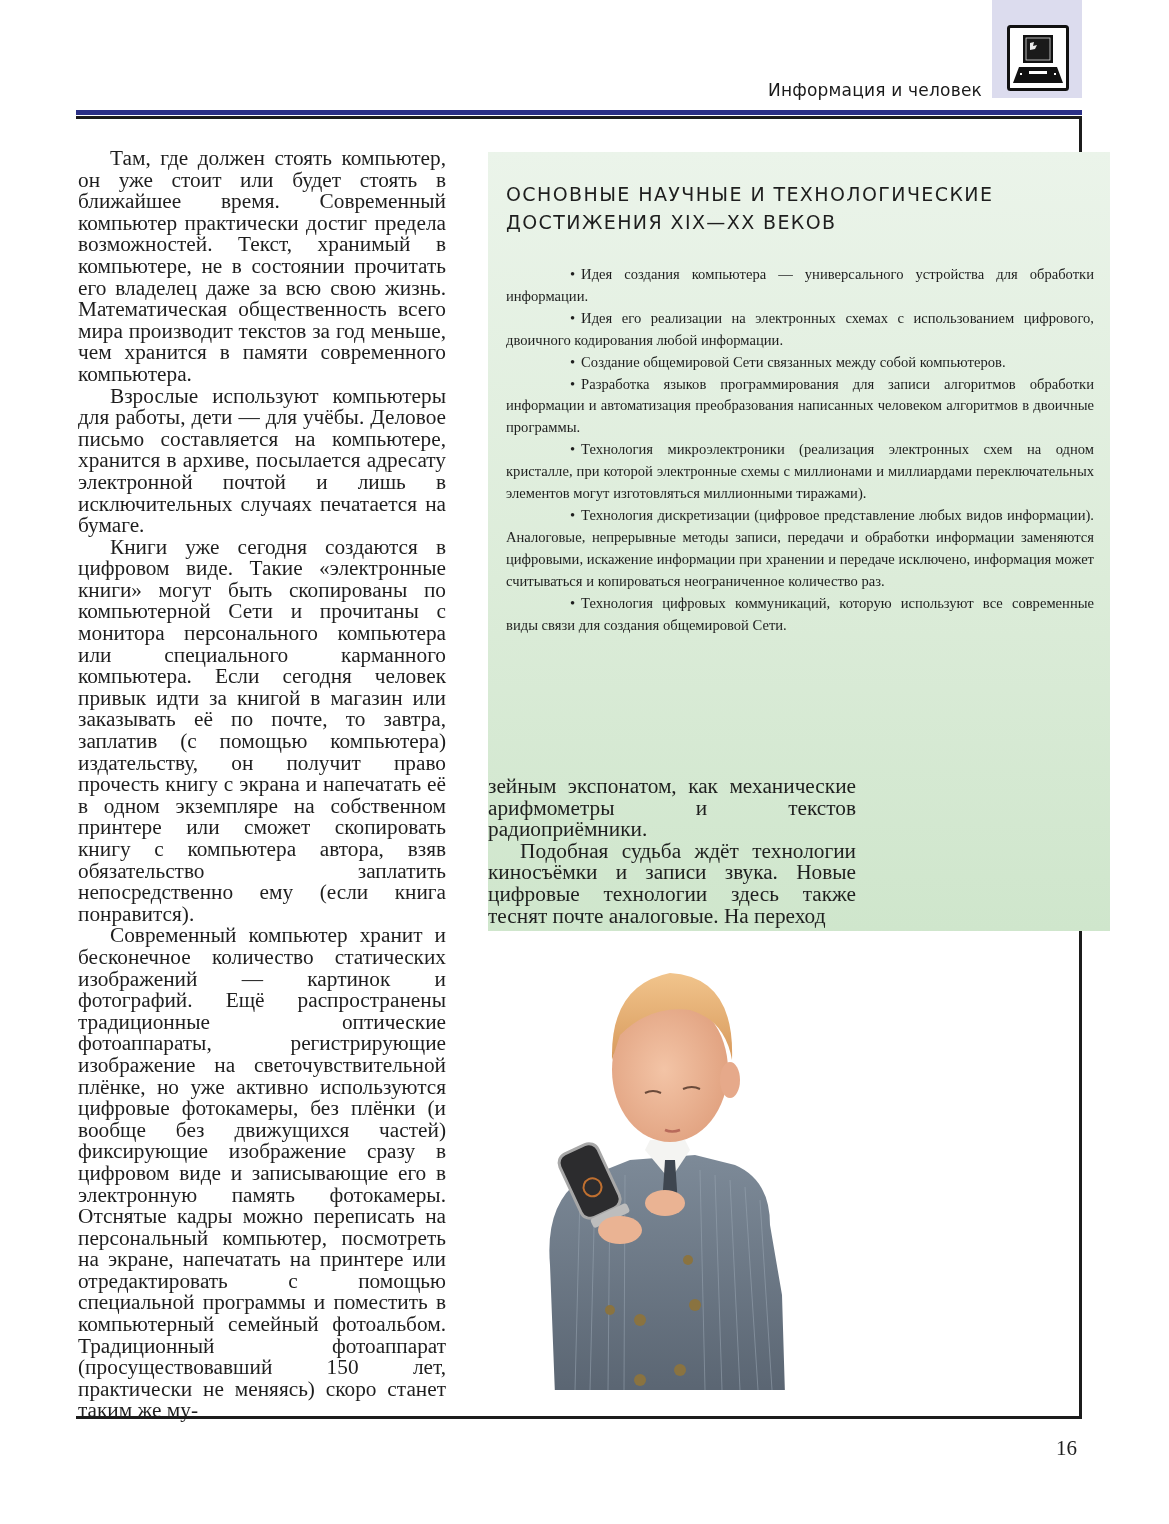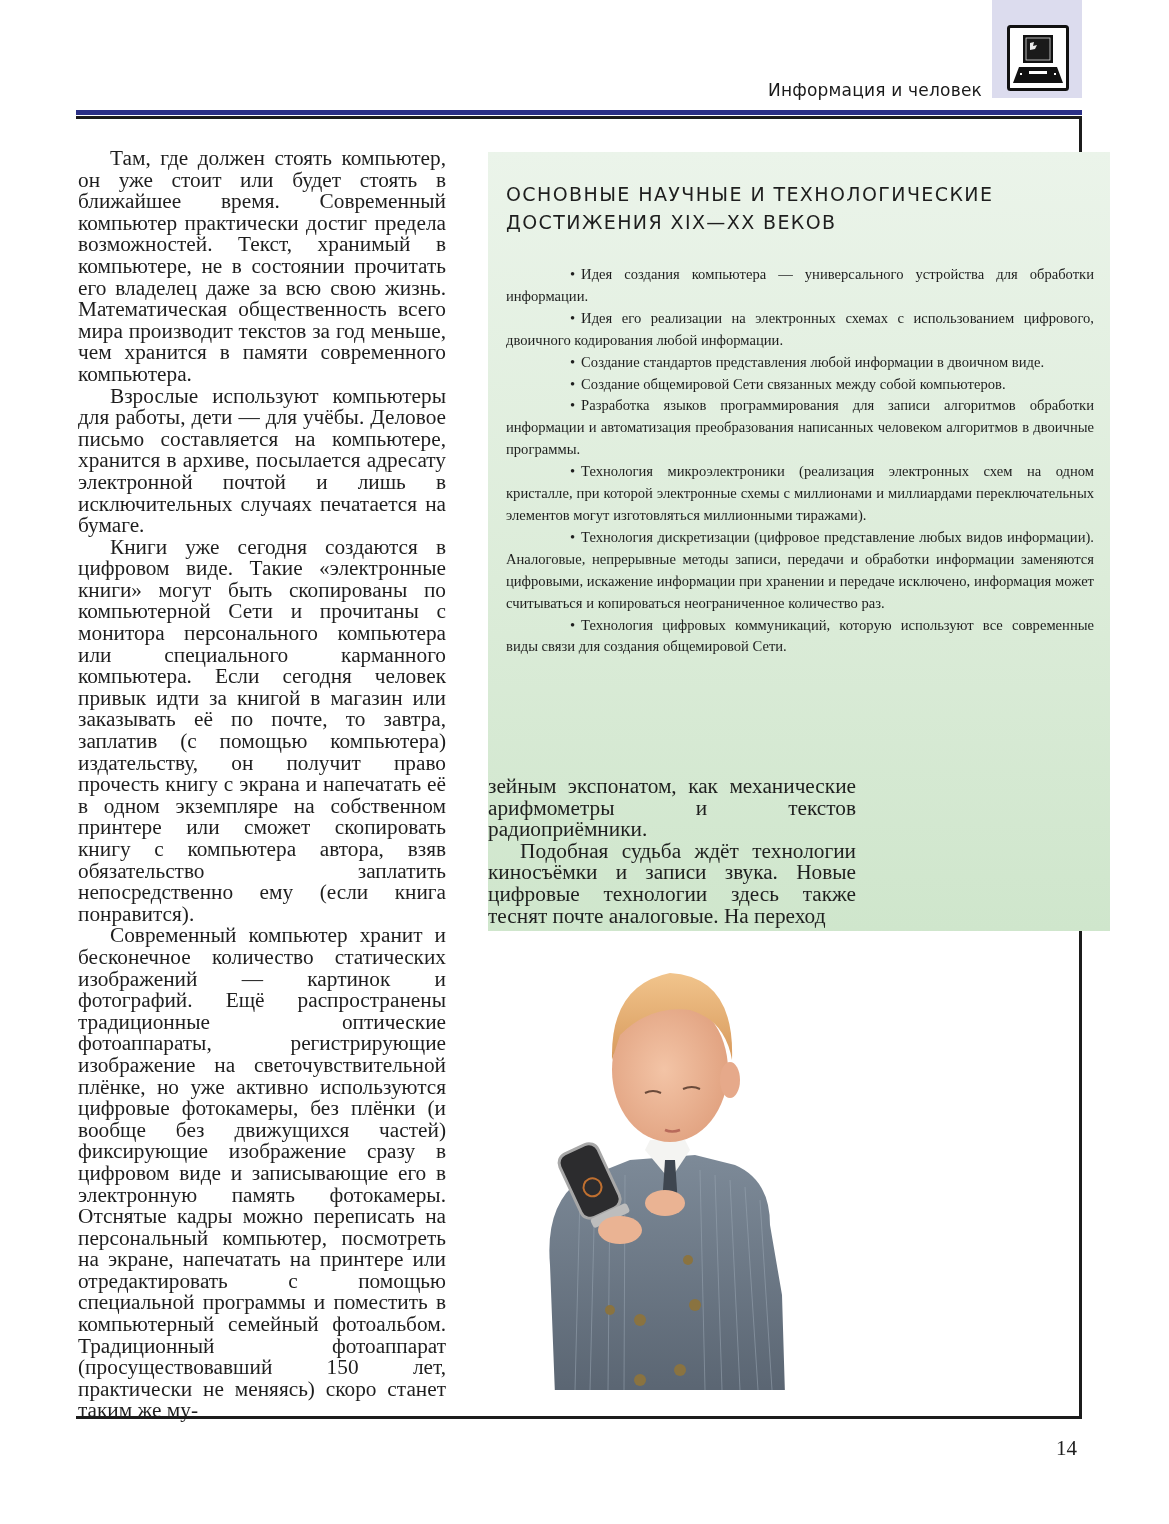--- a/index.html
+++ b/index.html
@@ -56,21 +56,20 @@
   <p>Взрослые используют компьютеры для работы, дети — для учёбы. Деловое письмо составляется на компьютере, хранится в архиве, посылается адресату электронной почтой и лишь в исключительных случаях печатается на бумаге.</p>
   <p>Книги уже сегодня создаются в цифровом виде. Такие «электронные книги» могут быть скопированы по компьютерной Сети и прочитаны с монитора персонального компьютера или специального карманного компьютера. Если сегодня человек привык идти за книгой в магазин или заказывать её по почте, то завтра, заплатив (с помощью компьютера) издательству, он получит право прочесть книгу с экрана и напечатать её в одном экземпляре на собственном принтере или сможет скопировать книгу с компьютера автора, взяв обязательство заплатить непосредственно ему (если книга понравится).</p>
   <p>Современный компьютер хранит и бесконечное количество статических изображений — картинок и фотографий. Ещё распространены традиционные оптические фотоаппараты, регистрирующие изображение на светочувствительной плёнке, но уже активно используются цифровые фотокамеры, без плёнки (и вообще без движущихся частей) фиксирующие изображение сразу в цифровом виде и записывающие его в электронную память фотокамеры. Отснятые кадры можно переписать на персональный компьютер, посмотреть на экране, напечатать на принтере или отредактировать с помощью специальной программы и поместить в компьютерный семейный фотоальбом. Традиционный фотоаппарат (просуществовавший 150 лет, практически не меняясь) скоро станет таким же му-</p>
 </div>
 
 <div class="box">
   <div class="box-title">ОСНОВНЫЕ НАУЧНЫЕ И ТЕХНОЛОГИЧЕСКИЕ ДОСТИЖЕНИЯ XIX—XX ВЕКОВ</div>
   <div class="box-list">
     <p class="item"><span class="bullet">•</span><span>Идея создания компьютера — универсального устройства для обработки информации.</span></p>
     <p class="item"><span class="bullet">•</span><span>Идея его реализации на электронных схемах с использованием цифрового, двоичного кодирования любой информации.</span></p>
-    <p class="item"><span class="bullet">•</span><span>Создание стандартов представления любой информации в двоичном виде.</span></p>
     <p class="item"><span class="bullet">•</span><span>Создание общемировой Сети связанных между собой компьютеров.</span></p>
     <p class="item"><span class="bullet">•</span><span>Разработка языков программирования для записи алгоритмов обработки информации и автоматизация преобразования написанных человеком алгоритмов в двоичные программы.</span></p>
     <p class="item"><span class="bullet">•</span><span>Технология микроэлектроники (реализация электронных схем на одном кристалле, при которой электронные схемы с миллионами и миллиардами переключательных элементов могут изготовляться миллионными тиражами).</span></p>
     <p class="item"><span class="bullet">•</span><span>Технология дискретизации (цифровое представление любых видов информации). Аналоговые, непрерывные методы записи, передачи и обработки информации заменяются цифровыми, искажение информации при хранении и передаче исключено, информация может считываться и копироваться неограниченное количество раз.</span></p>
     <p class="item"><span class="bullet">•</span><span>Технология цифровых коммуникаций, которую используют все современные виды связи для создания общемировой Сети.</span></p>
   </div>
 </div>
 
 <div class="col col-right">
   <p class="cont">зейным экспонатом, как механические арифмометры и текстов радиоприёмники.</p>
@@ -129,13 +128,13 @@
   <g transform="rotate(-25 75 230)">
     <rect x="55" y="180" width="42" height="70" rx="10" fill="#2c2c2e" stroke="#a8a8a8" stroke-width="3"></rect>
     <circle cx="76" cy="222" r="9" fill="none" stroke="#c07030" stroke-width="2"></circle>
     <rect x="60" y="250" width="40" height="10" rx="3" fill="#bdbdbd"></rect>
   </g>
 
   <ellipse cx="100" cy="265" rx="22" ry="14" fill="#eab393"></ellipse>
   <ellipse cx="145" cy="238" rx="20" ry="13" fill="#eab393"></ellipse>
 </svg>
 
-<div class="page-number">14</div>
+<div class="page-number">16</div>
 
 </body></html>

